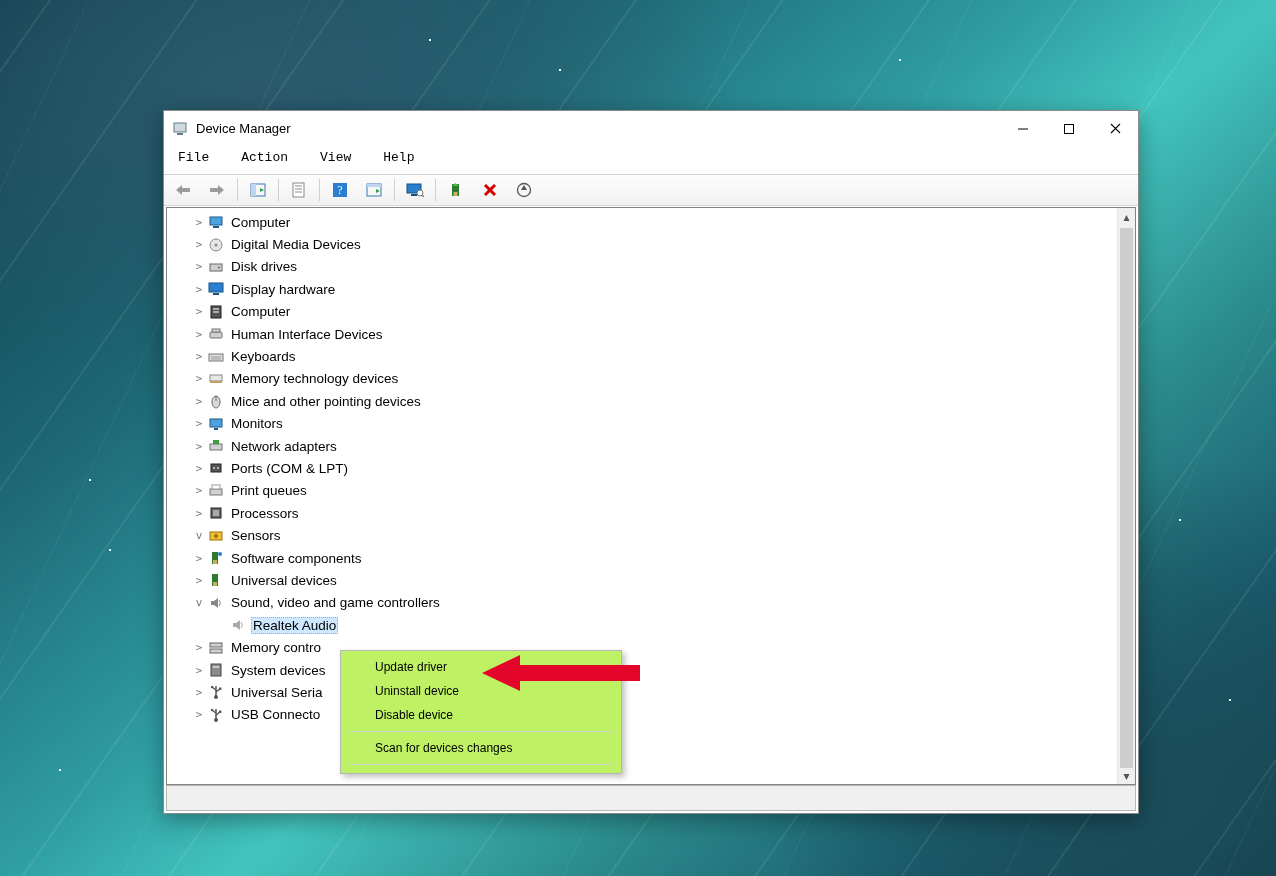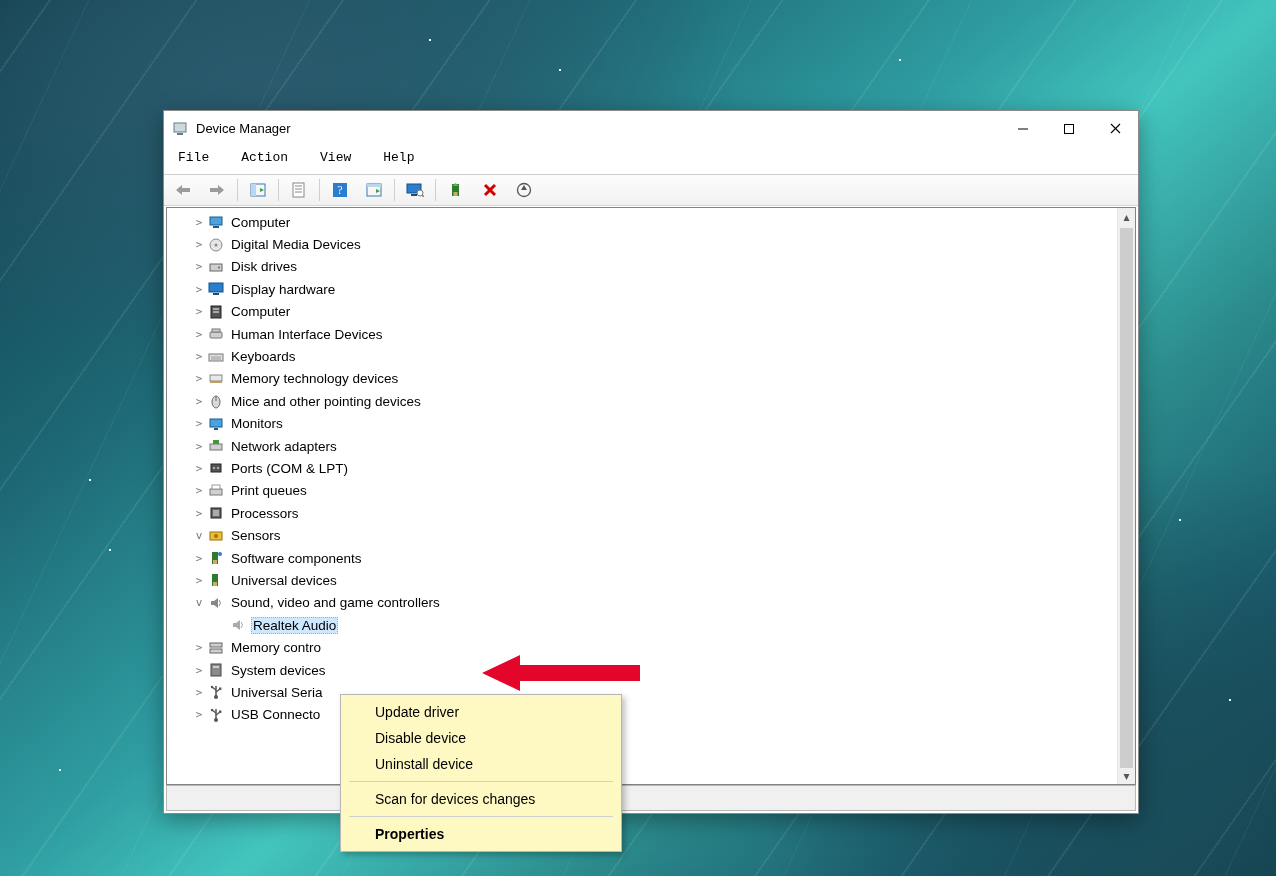--- a/index.html
+++ b/index.html
@@ -45,21 +45,21 @@
 .scroll .thumb{position:absolute;left:2px;right:2px;top:20px;height:540px;background:#cdcdcd;border-radius:1px;}
 .statusbar{position:absolute;left:2px;right:2px;bottom:2px;height:24px;border:1px solid #b8b8b8;border-top:1px solid #b8b8b8;background:#f0f0f0;}
 .node{display:flex;align-items:center;height:22.4px;white-space:nowrap;}
 .node .exp{width:12px;text-align:center;color:#777;font-size:11px;font-family:Consolas,monospace;margin-left:0;}
 .node .ico{width:16px;height:16px;margin:0 5px 0 3px;display:inline-flex;align-items:center;justify-content:center;}
 .node .lbl{padding:1px 2px;}
 .node.selected .lbl{background:#cde8ff;border:1px dotted #7bb6e8;padding:0 1px;text-align:right;}
 .node.depth1{padding-left:26px;}
 .node.depth2{padding-left:48px;}
 
-.ctx{position:absolute;left:340px;top:650px;width:280px;background:#fef9c3;border:1px solid #b6b6b6;box-shadow:3px 3px 6px rgba(0,0,0,.25);padding:4px 0;font-size:14px;margin-top:44px;}
+.ctx{position:absolute;left:340px;top:650px;width:280px;background:#bef264;border:1px solid #b6b6b6;box-shadow:3px 3px 6px rgba(0,0,0,.25);padding:4px 0;font-size:12px;}
 .ctx .item{padding:5px 18px 5px 34px;}
 .ctx .sep{height:1px;background:#cfcfcf;margin:4px 8px;}
 .ctx .bold{font-weight:700;}
 
 .arrow{position:absolute;left:482px;top:651px;pointer-events:none;}
 svg{display:block;}
 </style>
 </head>
 <body>
 
@@ -427,25 +427,24 @@
       <div class="thumb"></div>
       <div class="down">▾</div>
     </div>
   </div>
 
   <div class="statusbar"></div>
 </div>
 
 <div class="ctx" id="ctx">
     <div class="item">Update driver</div>
+    <div class="item">Uninstall device</div>
     <div class="item">Disable device</div>
-    <div class="item">Uninstall device</div>
     <div class="sep"></div>
     <div class="item">Scan for devices changes</div>
     <div class="sep"></div>
-    <div class="item bold">Properties</div>
   </div>
 
 <div class="arrow">
 <svg width="160" height="44">
   <polygon points="0,22 38,4 38,14 158,14 158,30 38,30 38,40" fill="#e3062a"></polygon>
 </svg>
 </div>
 
 </body></html>

